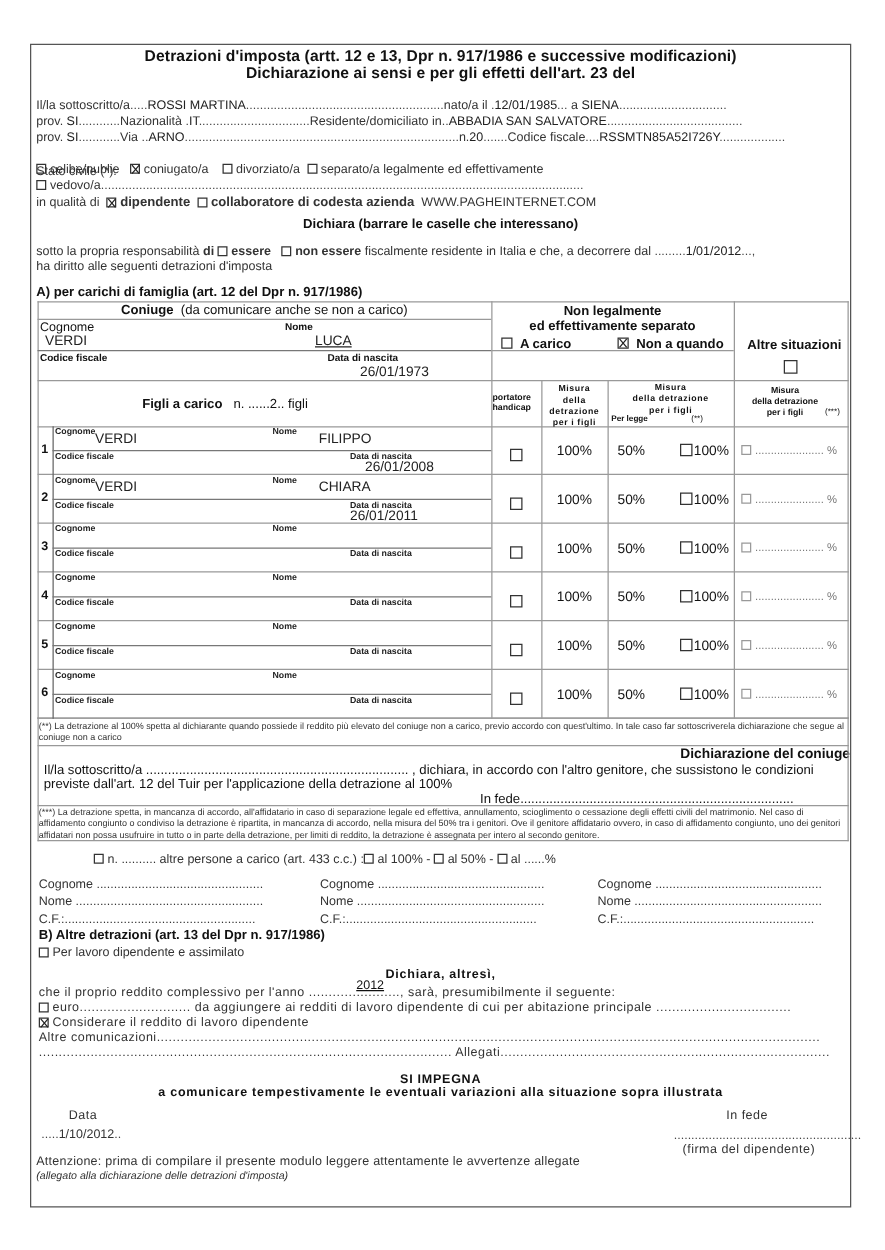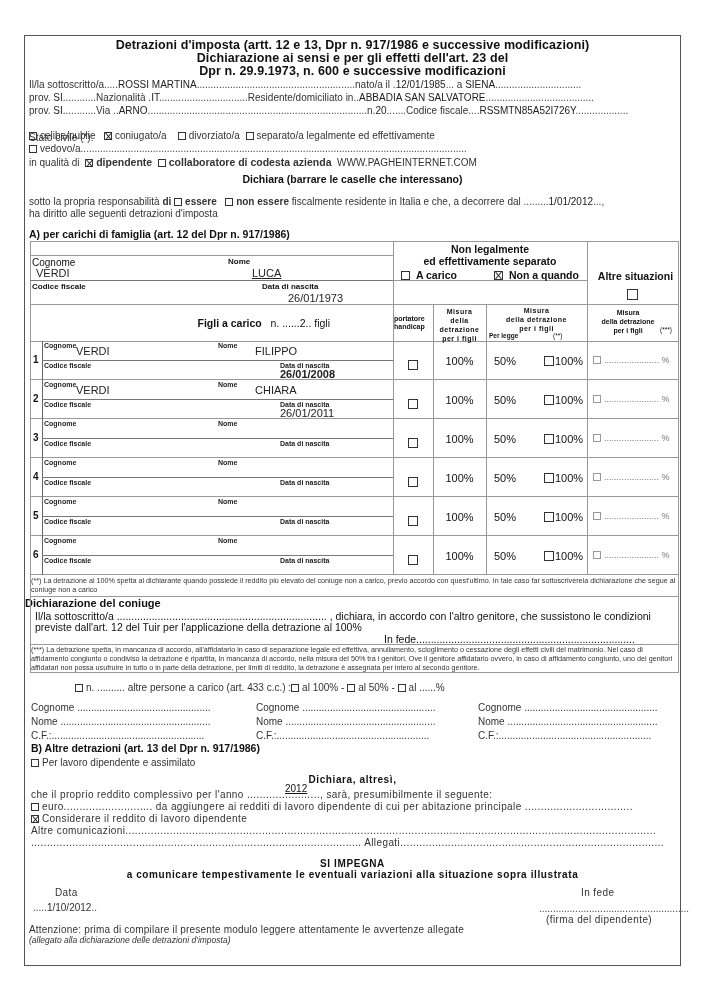--- a/index.html
+++ b/index.html
@@ -25,21 +25,20 @@
   .hdr { font-size:8px; font-weight:bold; text-align:center; line-height:9px; letter-spacing:0.5px; }
 </style>
 </head>
 <body>
 
 <div class="page">
 
   <div class="abs" style="left:0;top:3px;width:100%;">
     <div class="title">Detrazioni d'imposta (artt. 12 e 13, Dpr n. 917/1986 e successive modificazioni)</div>
     <div class="title">Dichiarazione ai sensi e per gli effetti dell'art. 23 del</div>
-    <div class="title">Dpr n. 29.9.1973, n. 600 e successive modificazioni</div>
   </div>
 
   <div class="abs small" style="left:4px;top:43px;">
     <span>Il/la sottoscritto/a</span><span class="dots">.....</span><span class="fill">ROSSI MARTINA</span><span class="dots">.........................................................</span><span>nato/a il</span> <span class="dots">.</span><span class="fill">12/01/1985</span><span class="dots">...</span> <span>a</span> <span class="fill">SIENA</span><span class="dots">...............................</span>
   </div>
   <div class="abs small" style="left:4px;top:56px;">
     <span>prov.</span> <span class="fill">SI</span><span class="dots">............</span><span>Nazionalità</span> <span class="dots">.</span><span class="fill">IT</span><span class="dots">................................</span><span>Residente/domiciliato in</span><span class="dots">..</span><span class="fill">ABBADIA SAN SALVATORE</span><span class="dots">.......................................</span>
   </div>
   <div class="abs small" style="left:4px;top:69px;">
     <span>prov.</span> <span class="fill">SI</span><span class="dots">............</span><span>Via</span> <span class="dots">..</span><span class="fill">ARNO</span><span class="dots">...............................................................................</span><span>n.</span><span class="fill">20</span><span class="dots">.......</span><span>Codice fiscale</span><span class="dots">....</span><span class="fill">RSSMTN85A52I726Y</span><span class="dots">...................</span>
@@ -81,20 +80,23 @@
     <div class="line-h" style="left:0;top:14px;width:363px;"></div>
     <div class="line-h" style="left:0;top:39px;width:363px;background:#777;"></div>
     <div class="line-h" style="left:363px;top:39px;width:194px;"></div>
     <div class="line-h" style="left:0;top:63px;width:649px;"></div>
     <div class="line-h" style="left:0;top:100px;width:649px;"></div>
     <div class="line-v" style="left:363px;top:0;height:334px;"></div>
     <div class="line-v" style="left:557px;top:0;height:334px;"></div>
     <div class="line-v" style="left:403px;top:63px;height:271px;"></div>
     <div class="line-v" style="left:456px;top:63px;height:271px;"></div>
 
+    <div class="abs" style="left:0;top:1px;width:363px;text-align:center;font-size:10.5px;">
+      <span class="bold">Coniuge</span>&nbsp;&nbsp;<span>(da comunicare anche se non a carico)</span>
+    </div>
     <div class="abs" style="left:2px;top:16px;font-size:10px;">Cognome</div>
     <div class="abs val" style="left:6px;top:26px;">VERDI</div>
     <div class="abs" style="left:198px;top:16px;font-size:8px;font-weight:bold;">Nome</div>
     <div class="abs val" style="left:222px;top:26px;text-decoration:underline;">LUCA</div>
     <div class="abs" style="left:2px;top:41px;font-size:8px;font-weight:bold;">Codice fiscale</div>
     <div class="abs" style="left:232px;top:41px;font-size:8px;font-weight:bold;">Data di nascita</div>
     <div class="abs val" style="left:258px;top:51px;">26/01/1973</div>
 
     <div class="abs" style="left:363px;top:2px;width:194px;text-align:center;font-size:10.5px;font-weight:bold;line-height:12px;">
       <div>Non legalmente</div>
@@ -103,21 +105,21 @@
     <div class="abs" style="left:371px;top:28px;font-size:10.5px;font-weight:bold;">
       <span class="cb" style="width:9px;height:9px;"></span>&nbsp;<span>A carico</span>
     </div>
     <div class="abs" style="left:464px;top:28px;font-size:10.5px;font-weight:bold;">
       <span class="cb x" style="width:9px;height:9px;"></span>&nbsp;<span>Non a quando</span>
     </div>
 
     <div class="abs" style="left:557px;top:29px;width:97px;text-align:center;font-size:10.5px;font-weight:bold;">Altre situazioni</div>
     <div class="abs" style="left:597px;top:44px;"><span class="cb" style="width:11px;height:11px;"></span></div>
 
-    <div class="abs" style="left:0;top:76px;width:300px;text-align:right;font-size:10.5px;">
+    <div class="abs" style="left:0;top:76px;width:300px;text-align:center;font-size:10.5px;">
       <span class="bold">Figli a carico</span>&nbsp;&nbsp;&nbsp;<span>n. ......</span><span>2</span><span>.. figli</span>
     </div>
     <div class="abs" style="left:364px;top:74px;width:39px;font-size:7px;font-weight:bold;line-height:8px;">
       <div>portatore</div>
       <div>handicap</div>
     </div>
     <div class="abs hdr" style="left:403px;top:66px;width:53px;font-size:7px;">
       <div>Misura</div>
       <div>della</div>
       <div>detrazione</div>
@@ -142,21 +144,21 @@
       <div class="line-h" style="left:0;top:138px;width:649px;"></div>
       <div class="line-v" style="left:12px;top:100px;height:39px;background:#666;"></div>
       <div class="line-h" style="left:12px;top:119px;width:351px;background:#777;"></div>
       <div class="abs" style="left:3px;top:113px;font-size:10px;font-weight:bold;">1</div>
       <div class="abs lab" style="left:14px;top:101px;">Cognome</div>
       <div class="abs val" style="left:46px;top:104px;">VERDI</div>
       <div class="abs lab" style="left:188px;top:101px;">Nome</div>
       <div class="abs val" style="left:225px;top:104px;">FILIPPO</div>
       <div class="abs lab" style="left:14px;top:121px;">Codice fiscale</div>
       <div class="abs lab" style="left:250px;top:121px;">Data di nascita</div>
-      <div class="abs val" style="left:250px;top:127px;font-weight:bold;">26/01/2008</div>
+      <div class="abs val" style="left:262px;top:127px;">26/01/2008</div>
       <div class="abs" style="left:378px;top:114px;"><span class="cb" style="width:10px;height:10px;"></span></div>
       <div class="abs pct" style="left:403px;top:114px;width:53px;text-align:center;">100%</div>
       <div class="abs pct" style="left:464px;top:114px;">50%</div>
       <div class="abs pct" style="left:514px;top:114px;"><span class="cb" style="width:10px;height:10px;margin-right:1px;"></span><span>100%</span></div>
       <div class="abs" style="left:563px;top:114px;font-size:9px;color:#777;"><span class="cb" style="border-color:#999;"></span><span>...................... %</span></div>
     </div>
         <div>
       <div class="line-h" style="left:0;top:177px;width:649px;"></div>
       <div class="line-v" style="left:12px;top:139px;height:39px;background:#666;"></div>
       <div class="line-h" style="left:12px;top:158px;width:351px;background:#777;"></div>
@@ -245,21 +247,21 @@
       <div class="abs pct" style="left:464px;top:309px;">50%</div>
       <div class="abs pct" style="left:514px;top:309px;"><span class="cb" style="width:10px;height:10px;margin-right:1px;"></span><span>100%</span></div>
       <div class="abs" style="left:563px;top:309px;font-size:9px;color:#777;"><span class="cb" style="border-color:#999;"></span><span>...................... %</span></div>
     </div>
       </div>
   </div>
 
   <div class="abs note" style="left:6px;top:540px;width:645px;">(**) La detrazione al 100% spetta al dichiarante quando possiede il reddito più elevato del coniuge non a carico, previo accordo con quest'ultimo. In tale caso far sottoscriverela dichiarazione che segue al coniuge non a carico</div>
   <div class="line-h" style="left:5px;top:560px;width:649px;"></div>
 
-  <div class="abs" style="left:0;top:561px;width:100%;text-align:left;font-size:11px;font-weight:bold;">Dichiarazione del coniuge</div>
+  <div class="abs" style="left:0;top:561px;width:100%;text-align:right;font-size:11px;font-weight:bold;">Dichiarazione del coniuge</div>
   <div class="abs" style="left:10px;top:574px;font-size:10.5px;">Il/la sottoscritto/a ........................................................................ , dichiara, in accordo con l'altro genitore, che sussistono le condizioni</div>
   <div class="abs" style="left:10px;top:585px;font-size:10.5px;">previste dall'art. 12 del Tuir per l'applicazione della detrazione al 100%</div>
   <div class="abs" style="left:359px;top:597px;font-size:10.5px;">In fede...........................................................................</div>
   <div class="line-h" style="left:5px;top:608px;width:649px;"></div>
 
   <div class="abs note" style="left:6px;top:609px;width:645px;">(***) La detrazione spetta, in mancanza di accordo, all'affidatario in caso di separazione legale ed effettiva, annullamento, scioglimento o cessazione degli effetti civili del matrimonio. Nel caso di affidamento congiunto o condiviso la detrazione è ripartita, in mancanza di accordo, nella misura del 50% tra i genitori. Ove il genitore affidatario ovvero, in caso di affidamento congiunto, uno dei genitori affidatari non possa usufruire in tutto o in parte della detrazione, per limiti di reddito, la detrazione è assegnata per intero al secondo genitore.</div>
   <div class="line-h" style="left:5px;top:636px;width:649px;"></div>
   <div class="line-v" style="left:5px;top:538px;height:99px;"></div>
   <div class="line-v" style="left:653px;top:538px;height:99px;"></div>
 

